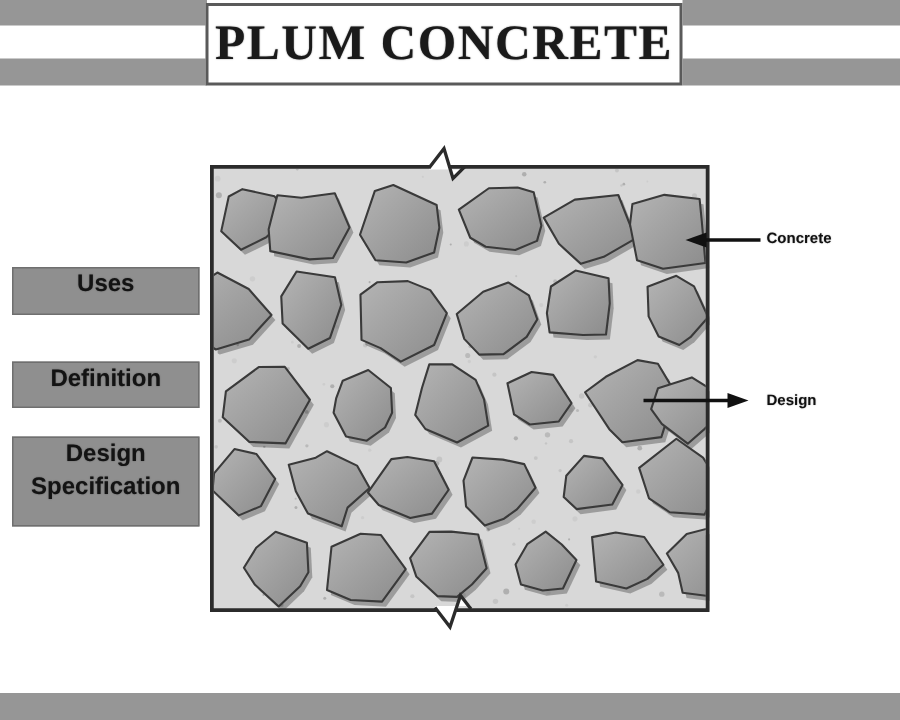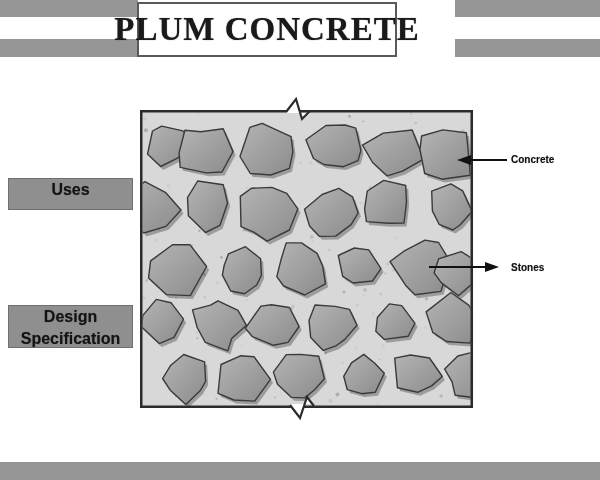--- a/index.html
+++ b/index.html
@@ -7,40 +7,40 @@
     position:relative;width:600px;height:480px;background:#ffffff;overflow:hidden;
     font-family:"Liberation Sans",sans-serif;
   }
   .bar{position:absolute;background:var(--bar,#969696);}
   .bar-tl{left:0;top:0;width:138px;height:17px;}
   .bar-bl{left:0;top:39px;width:138px;height:18px;}
   .bar-tr{left:455px;top:0;width:145px;height:17px;}
   .bar-br{left:455px;top:39px;width:145px;height:18px;}
   .bar-bottom{left:0;top:462px;width:600px;height:18px;}
   .title-box{
-    position:absolute;left:137px;top:2px;width:260px;height:55px;box-sizing:border-box;
+    position:absolute;left:137px;top:2px;width:318px;height:55px;box-sizing:border-box;
     background:#ffffff;border:2px solid #5a5a5a;
     display:flex;align-items:center;justify-content:center;
   }
   .title-text{
     font-family:"Liberation Serif",serif;font-weight:bold;font-size:33px;
     color:var(--title-text,#1a1a1a);letter-spacing:1px;
     text-shadow:0 0 1px rgba(0,0,0,.55);white-space:nowrap;
   }
   .btn{
     position:absolute;left:8px;width:125px;box-sizing:border-box;
     background:var(--button-bg,#8f8f8f);border:1px solid #6f6f6f;
     display:flex;align-items:flex-start;justify-content:center;text-align:center;
     font-weight:bold;font-size:16px;color:var(--button-text,#131313);
     line-height:1.35;cursor:pointer;
     text-shadow:0 0 1px rgba(0,0,0,.4);
   }
   .btn-uses{top:178px;height:32px;}
   .btn-definition{top:241px;height:31px;}
-  .btn-design{top:305px;height:43px;}
+  .btn-design{top:291px;height:60px;}
   #diagram{position:absolute;left:140px;top:110px;overflow:visible;}
   .anno{
     position:absolute;font-weight:bold;font-size:10px;color:var(--annotation-text,#111111);
     line-height:20px;text-shadow:0 0 1px rgba(0,0,0,.35);white-space:nowrap;
   }
   .anno-concrete{left:511px;top:150px;}
   .anno-stones{left:511px;top:258px;}
 </style>
 </head>
 <body>
@@ -52,20 +52,23 @@
   <div class="bar bar-tr"></div>
   <div class="bar bar-br"></div>
   <div class="bar bar-bottom"></div>
 
   <div class="title-box">
     <span class="title-text">PLUM CONCRETE</span>
   </div>
 
   <div class="btn btn-uses">
     <span>Uses</span>
+  </div>
+  <div class="btn btn-definition">
+    <span>Definition</span>
   </div>
   <div class="btn btn-design">
     <span>Design Specification</span>
   </div>
 
   <svg id="diagram" width="333" height="298" viewBox="0 0 333 298">
       <defs>
         <linearGradient id="stoneG" x1="0" y1="0" x2="1" y2="1">
           <stop offset="0%" stop-color="#b4b4b4"></stop>
           <stop offset="100%" stop-color="#8c8c8c"></stop>
@@ -304,15 +307,15 @@
         <line x1="329" y1="50" x2="367" y2="50" stroke="#111111" stroke-width="2.2"></line>
         <polygon points="317,50 331,45 331,55" fill="#111111"></polygon>
       </g>
       <g>
         <line x1="289" y1="157" x2="347" y2="157" stroke="#111111" stroke-width="2.2"></line>
         <polygon points="359,157 345,152 345,162" fill="#111111"></polygon>
       </g>
     </svg>
 
   <div class="anno anno-concrete">Concrete</div>
-  <div class="anno anno-stones">Stones</div>
+  <div class="anno anno-stones">Design</div>
 
 </div>
 
 </body></html>

